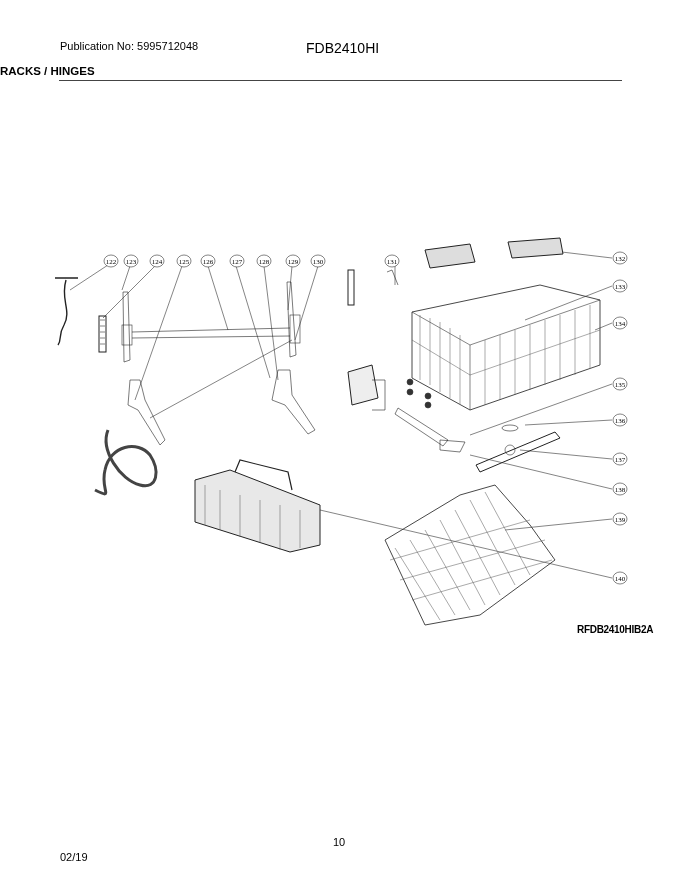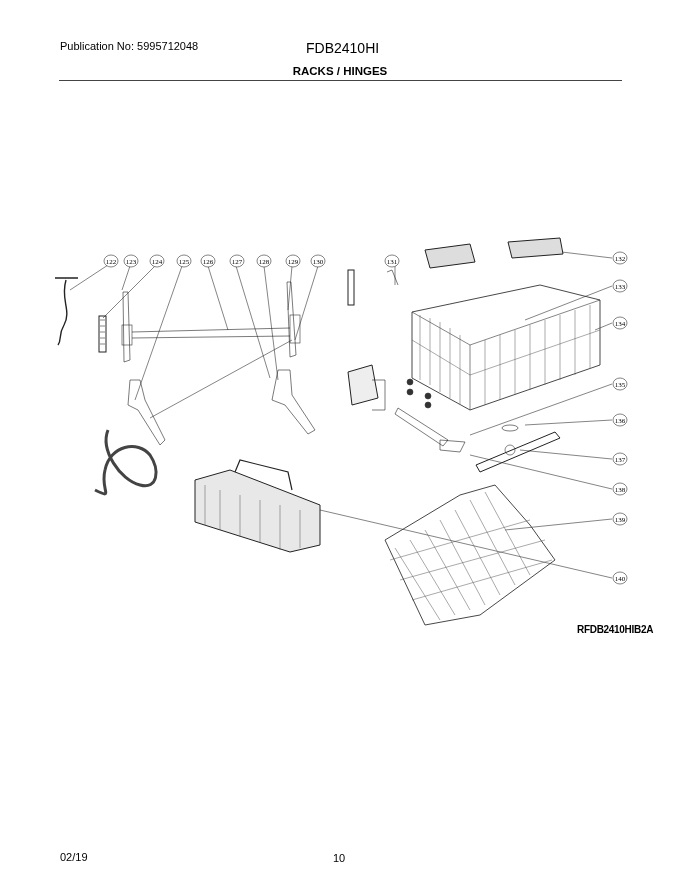--- a/index.html
+++ b/index.html
@@ -1,28 +1,28 @@
 <!DOCTYPE html>
 <html><head>
   <meta charset="utf-8">
   <style>
     html, body { margin: 0; padding: 0; background: #ffffff; }
     body { width: 680px; height: 880px; position: relative; overflow: hidden;
            font-family: "Liberation Sans", sans-serif; color: #000; }
     .hdr-pub { position: absolute; left: 60px; top: 40px; font-size: 11px; }
     .hdr-model { position: absolute; left: 306px; top: 40px; font-size: 14px; }
-    .title { position: absolute; left: 0; width: 680px; top: 65px; text-align: center;
+    .title { position: absolute; left: 0; width: 680px; top: 65px; text-align: left;
              font-size: 11.5px; font-weight: bold; }
     .rule { position: absolute; left: 59px; width: 563px; top: 80px; height: 0;
             border-top: 1.5px solid #444; }
     .diagram { position: absolute; left: 0; top: 0; width: 680px; height: 880px; }
     .ref { position: absolute; left: 545px; top: 624px; font-size: 10px; font-weight: bold;
            letter-spacing: -0.3px; padding-left: 32px; }
     .ftr-date { position: absolute; left: 60px; top: 836px; font-size: 11px; margin-top: 15px; }
-    .ftr-page { position: absolute; left: 333px; top: 836px; font-size: 11px; margin-top: 16px; }
+    .ftr-page { position: absolute; left: 333px; top: 836px; font-size: 11px; }
     .callout-text { font-family: "Liberation Serif", serif; font-size: 7px; }
   </style>
 </head>
 <body>
 
 <div class="hdr-pub">Publication No: 5995712048</div>
 <div class="hdr-model">FDB2410HI</div>
 <div class="title">RACKS / HINGES</div>
 <div class="rule"></div>
 

